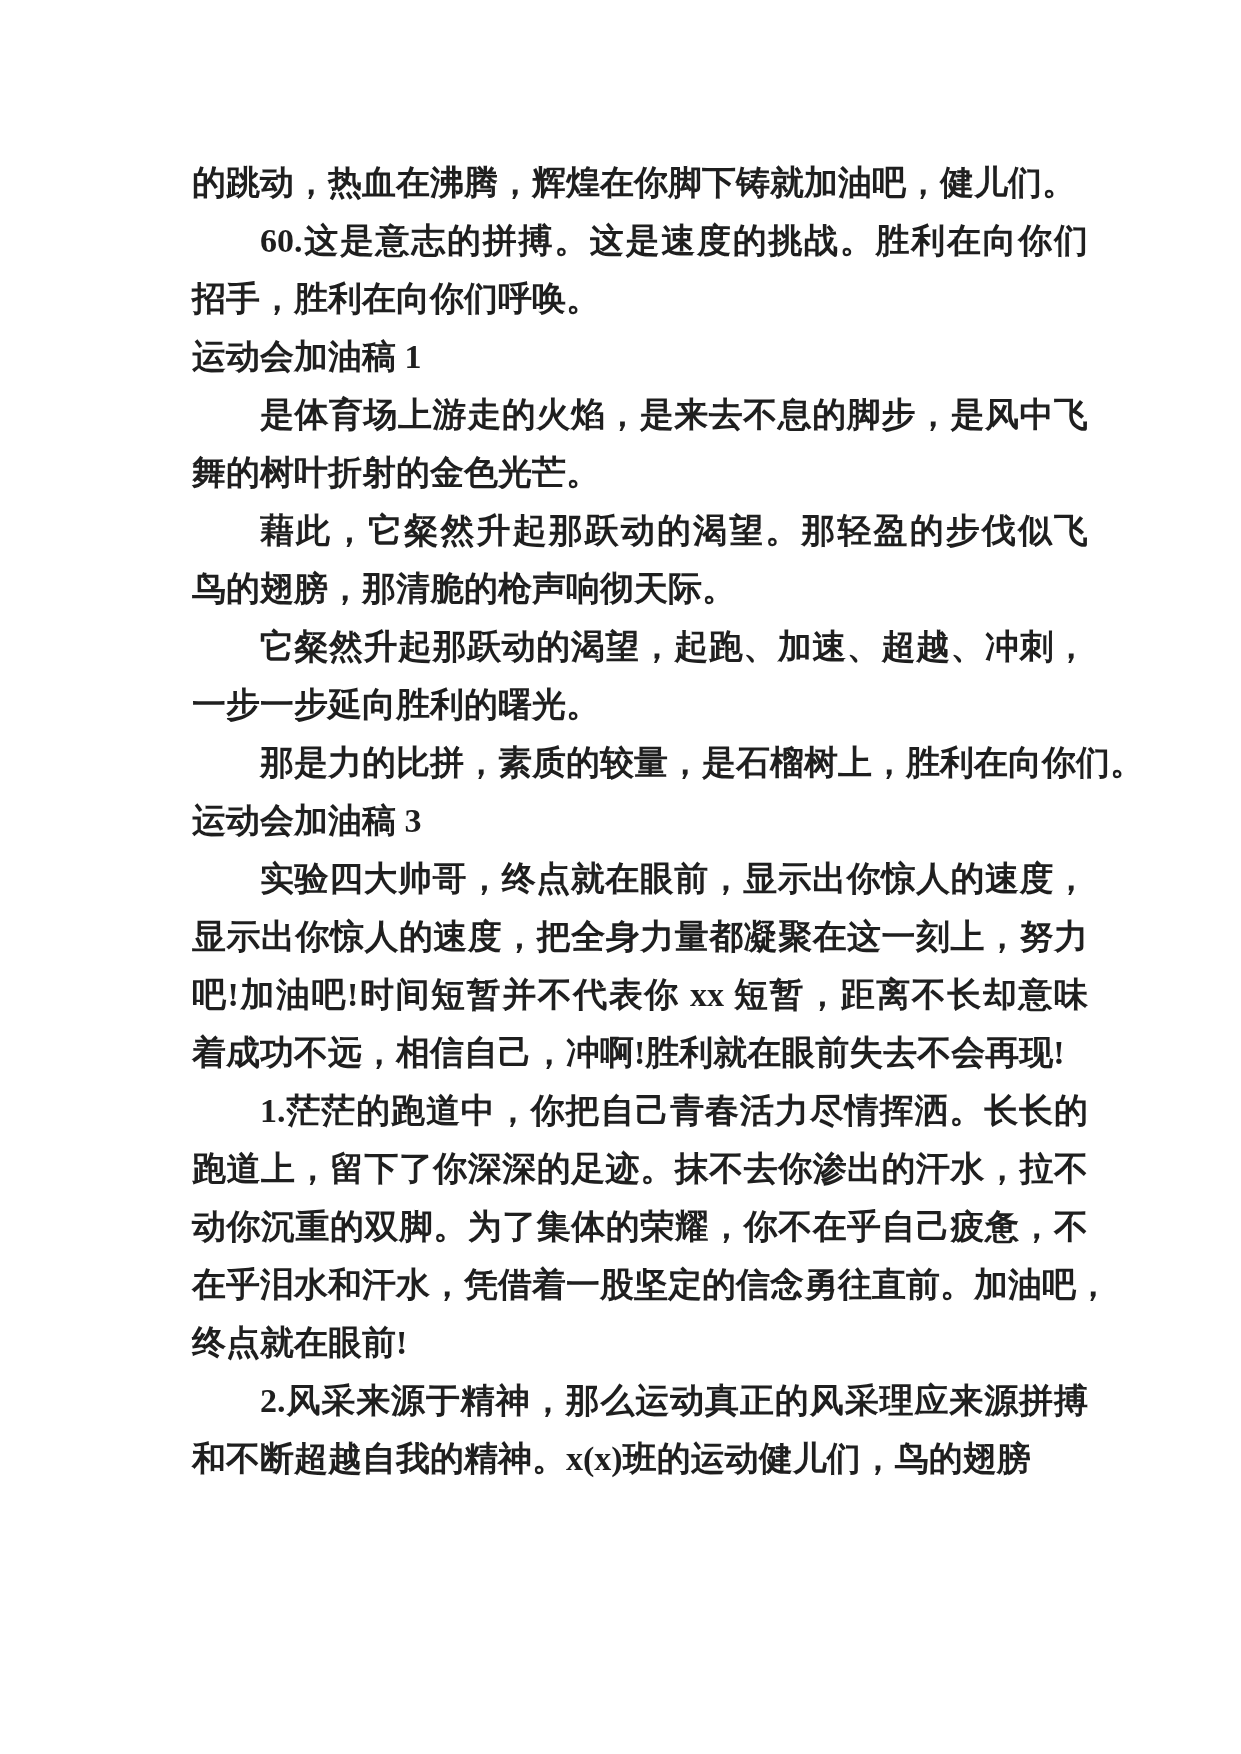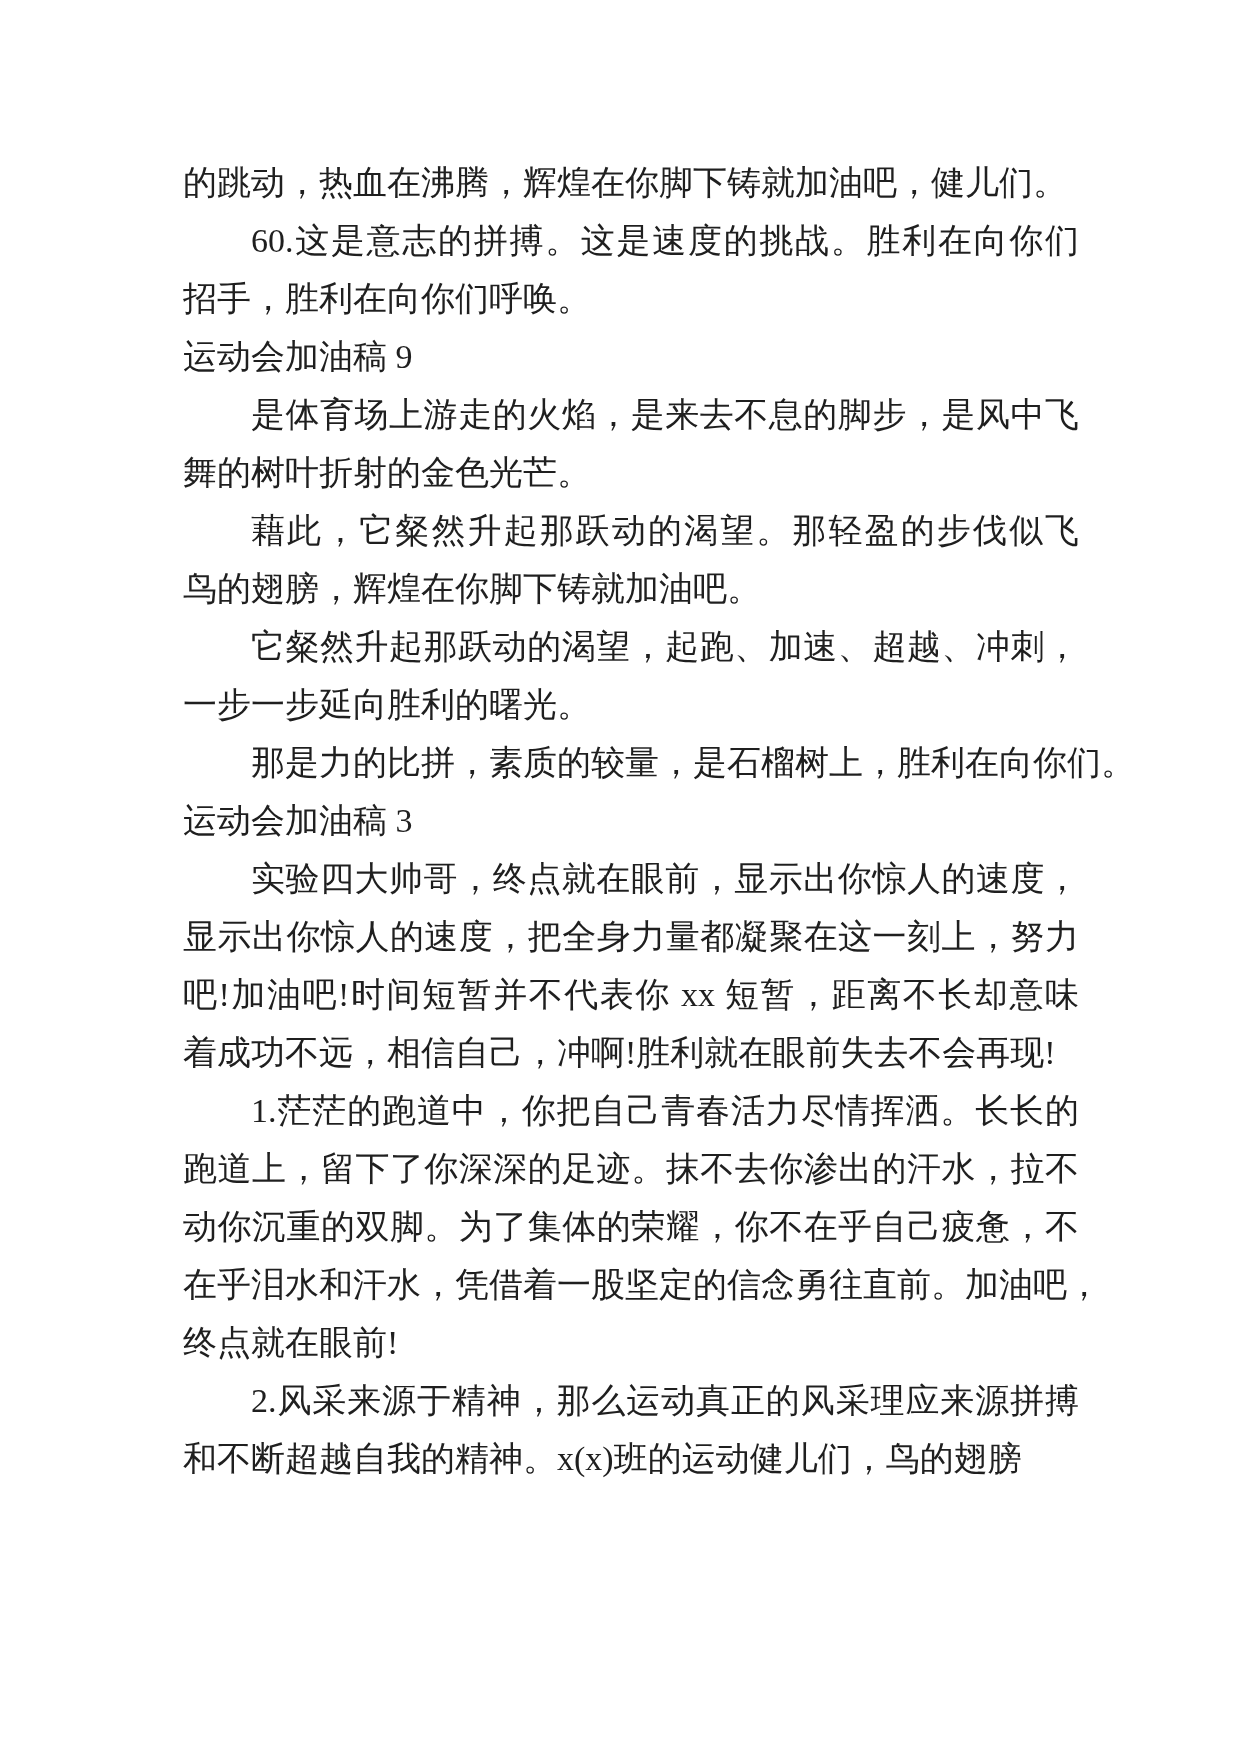--- a/index.html
+++ b/index.html
@@ -10,27 +10,27 @@
   .page {
     position: relative;
     width: 1241px;
     height: 1754px;
     background: #ffffff;
     overflow: hidden;
     font-family: "Liberation Serif", "DejaVu Serif", serif;
   }
   .content {
     position: absolute;
-    left: 183px;
+    left: 192px;
     top: 154px;
     width: 896px;
     font-size: 34px;
     line-height: 58px;
     color: #1f1f1f;
-    font-weight: 400;
+    font-weight: 700;
   }
   .block { margin: 0; padding: 0; }
   .line {
     height: 58px;
     white-space: nowrap;
     text-align: left;
     overflow: visible;
   }
   .line.just {
     text-align: justify;
@@ -46,29 +46,29 @@
 <div class="page">
   <div class="content" id="document-content" style="color: rgb(31, 31, 31);">
       <div class="block body">
         <div class="line">的跳动，热血在沸腾，辉煌在你脚下铸就加油吧，健儿们。</div>
       </div>
       <div class="block body">
         <div class="line indent just">60.这是意志的拼搏。这是速度的挑战。胜利在向你们</div>
         <div class="line">招手，胜利在向你们呼唤。</div>
       </div>
       <div class="block heading">
-        <div class="line">运动会加油稿 9</div>
+        <div class="line">运动会加油稿 1</div>
       </div>
       <div class="block body">
         <div class="line indent just">是体育场上游走的火焰，是来去不息的脚步，是风中飞</div>
         <div class="line">舞的树叶折射的金色光芒。</div>
       </div>
       <div class="block body">
         <div class="line indent just">藉此，它粲然升起那跃动的渴望。那轻盈的步伐似飞</div>
-        <div class="line">鸟的翅膀，辉煌在你脚下铸就加油吧。</div>
+        <div class="line">鸟的翅膀，那清脆的枪声响彻天际。</div>
       </div>
       <div class="block body">
         <div class="line indent just">它粲然升起那跃动的渴望，起跑、加速、超越、冲刺，</div>
         <div class="line">一步一步延向胜利的曙光。</div>
       </div>
       <div class="block body">
         <div class="line indent">那是力的比拼，素质的较量，是石榴树上，胜利在向你们。</div>
       </div>
       <div class="block heading">
         <div class="line">运动会加油稿 3</div>

